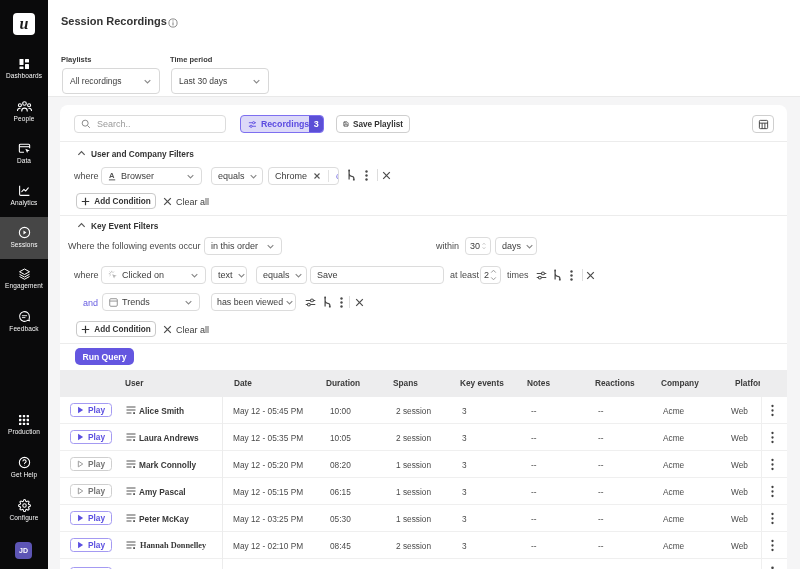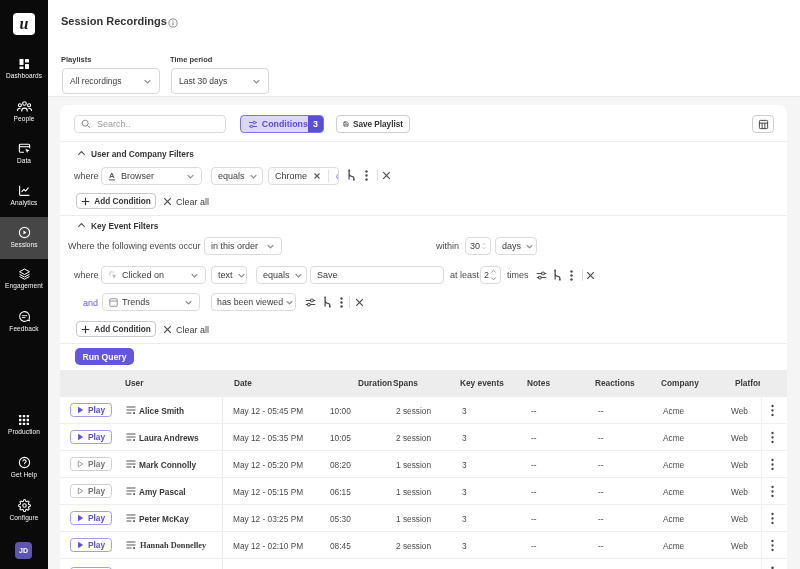--- a/index.html
+++ b/index.html
@@ -73,21 +73,21 @@
           <path d="M7.8 7.8 L10.6 10.6" stroke="#8a8a8a" stroke-width="1.2"></path>
         </svg>
       <span>Search..</span>
     </div>
     <div class="abs" style="left:180px; top:10px; width:84px; height:18px; border:1px solid #7d6ff0; border-radius:4px; background:#dcd9f8; display:flex; align-items:center; overflow:hidden;">
       <svg style="margin-left:7px;" width="11" height="11" viewBox="0 0 12 12">
           <path d="M1.2 3.6h9.6M1.2 8.4h9.6" stroke="#5b4be0" stroke-width="1.2"></path>
           <circle cx="7.6" cy="3.6" r="1.5" fill="#dcd9f8" stroke="#5b4be0" stroke-width="1.2"></circle>
           <circle cx="4.2" cy="8.4" r="1.5" fill="#dcd9f8" stroke="#5b4be0" stroke-width="1.2"></circle>
         </svg>
-      <span style="flex:1; margin-left:4px; font-size:8.8px; font-weight:bold; color:#5b4be0;">Conditions</span>
+      <span style="flex:1; margin-left:4px; font-size:8.8px; font-weight:bold; color:#5b4be0;">Recordings</span>
       <span style="width:17px; height:18px; background:#5b4fd6; color:#fff; font-size:9px; font-weight:bold; display:flex; align-items:center; justify-content:center;">3</span>
     </div>
     <div class="abs" style="left:276px; top:10px; width:74px; height:18px; border:1px solid #cfcfcf; border-radius:4px; background:#fff; display:flex; align-items:center; gap:4px; padding:0 6px;">
       <svg width="10" height="10" viewBox="0 0 24 24" fill="none" stroke="#2f2f2f" stroke-width="2.4">
           <path d="M19 21H5a2 2 0 0 1-2-2V5a2 2 0 0 1 2-2h11l5 5v11a2 2 0 0 1-2 2z"></path>
           <path d="M17 21v-8H7v8M7 3v5h8"></path>
         </svg>
       <span style="font-size:8.2px; font-weight:bold; color:#333; white-space:nowrap;">Save Playlist</span>
     </div>
     <div class="abs" style="left:692px; top:10px; width:22px; height:18px; border:1px solid #cfcfcf; border-radius:4px; background:#fff; display:flex; align-items:center; justify-content:center;">
@@ -285,21 +285,21 @@
         <path d="M1.2 1.2 L7.8 7.8 M7.8 1.2 L1.2 7.8" stroke="#4a4a4a" stroke-width="1.2"></path>
       </svg>
     <div class="abs" style="left:116px; top:220px; font-size:9px; color:#3d3d3d;">Clear all</div>
 
     <div class="divider" style="top:238px;"></div>
     <div class="abs" style="left:15px; top:243px; width:59px; height:17px; background:#6456e0; border-radius:5px; color:#fff; font-size:8.6px; font-weight:bold; display:flex; align-items:center; justify-content:center;">Run Query</div>
 
     <div id="thead">
       <div class="th" style="left:65px;">User</div>
       <div class="th" style="left:174px;">Date</div>
-      <div class="th" style="left:266px;margin-left:32px;">Duration</div>
+      <div class="th" style="left:266px;">Duration</div>
       <div class="th" style="left:333px;">Spans</div>
       <div class="th" style="left:400px;">Key events</div>
       <div class="th" style="left:467px;">Notes</div>
       <div class="th" style="left:535px;">Reactions</div>
       <div class="th" style="left:601px;">Company</div>
       <div class="th" style="left:668px; width:32px; overflow:hidden;padding-left:7px;">Platform</div>
     </div>
     <div class="row" style="top:292px;">
       <div class="playbtn">
           <svg width="7" height="8" viewBox="0 0 8 9">

